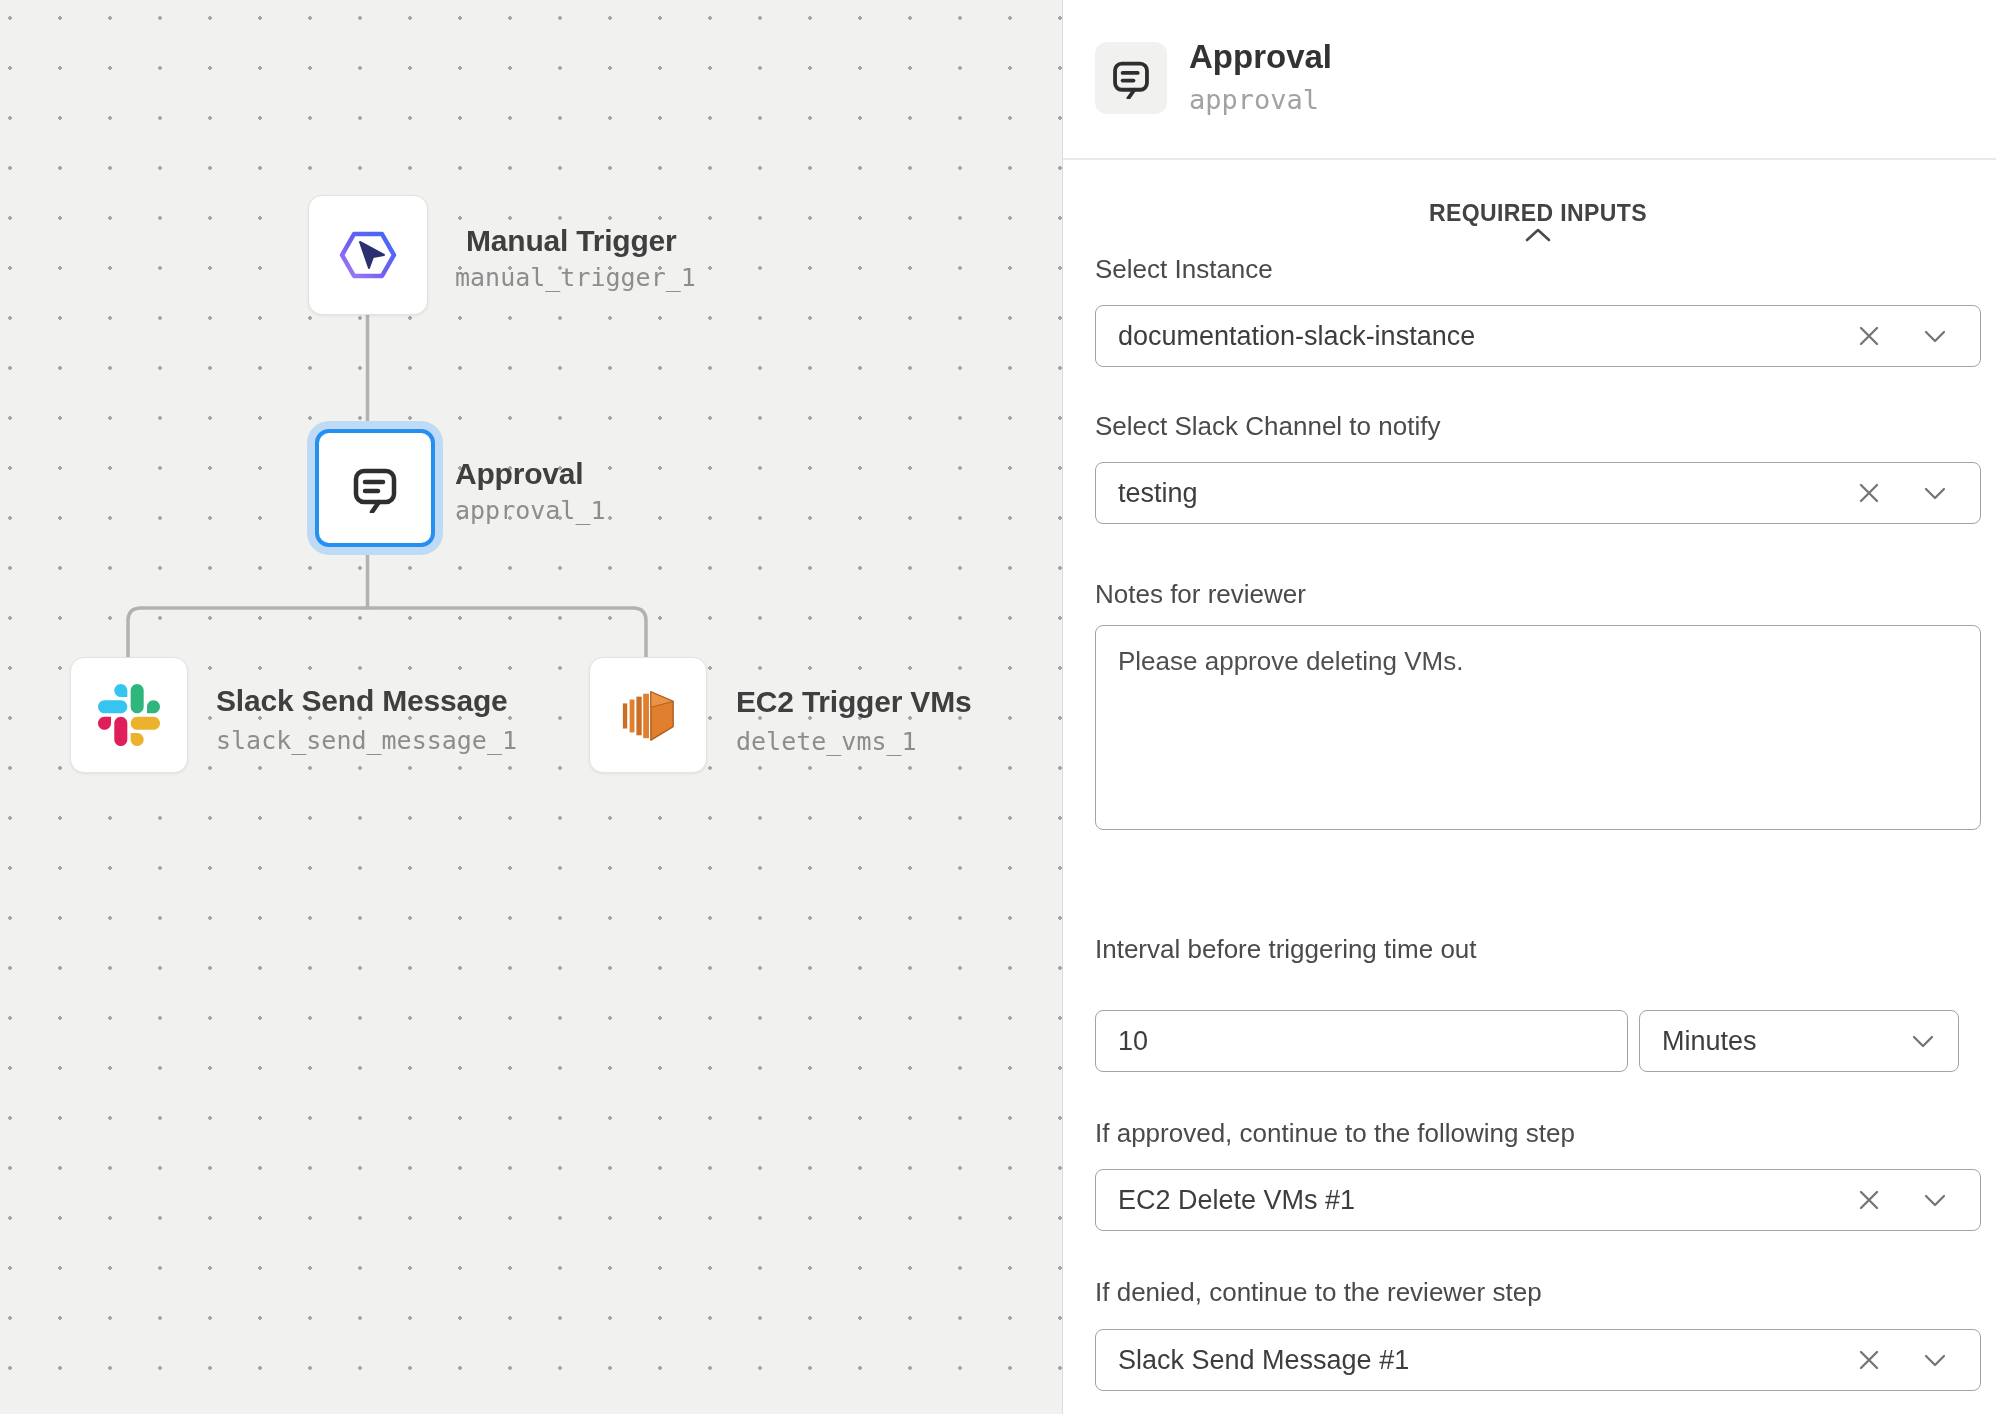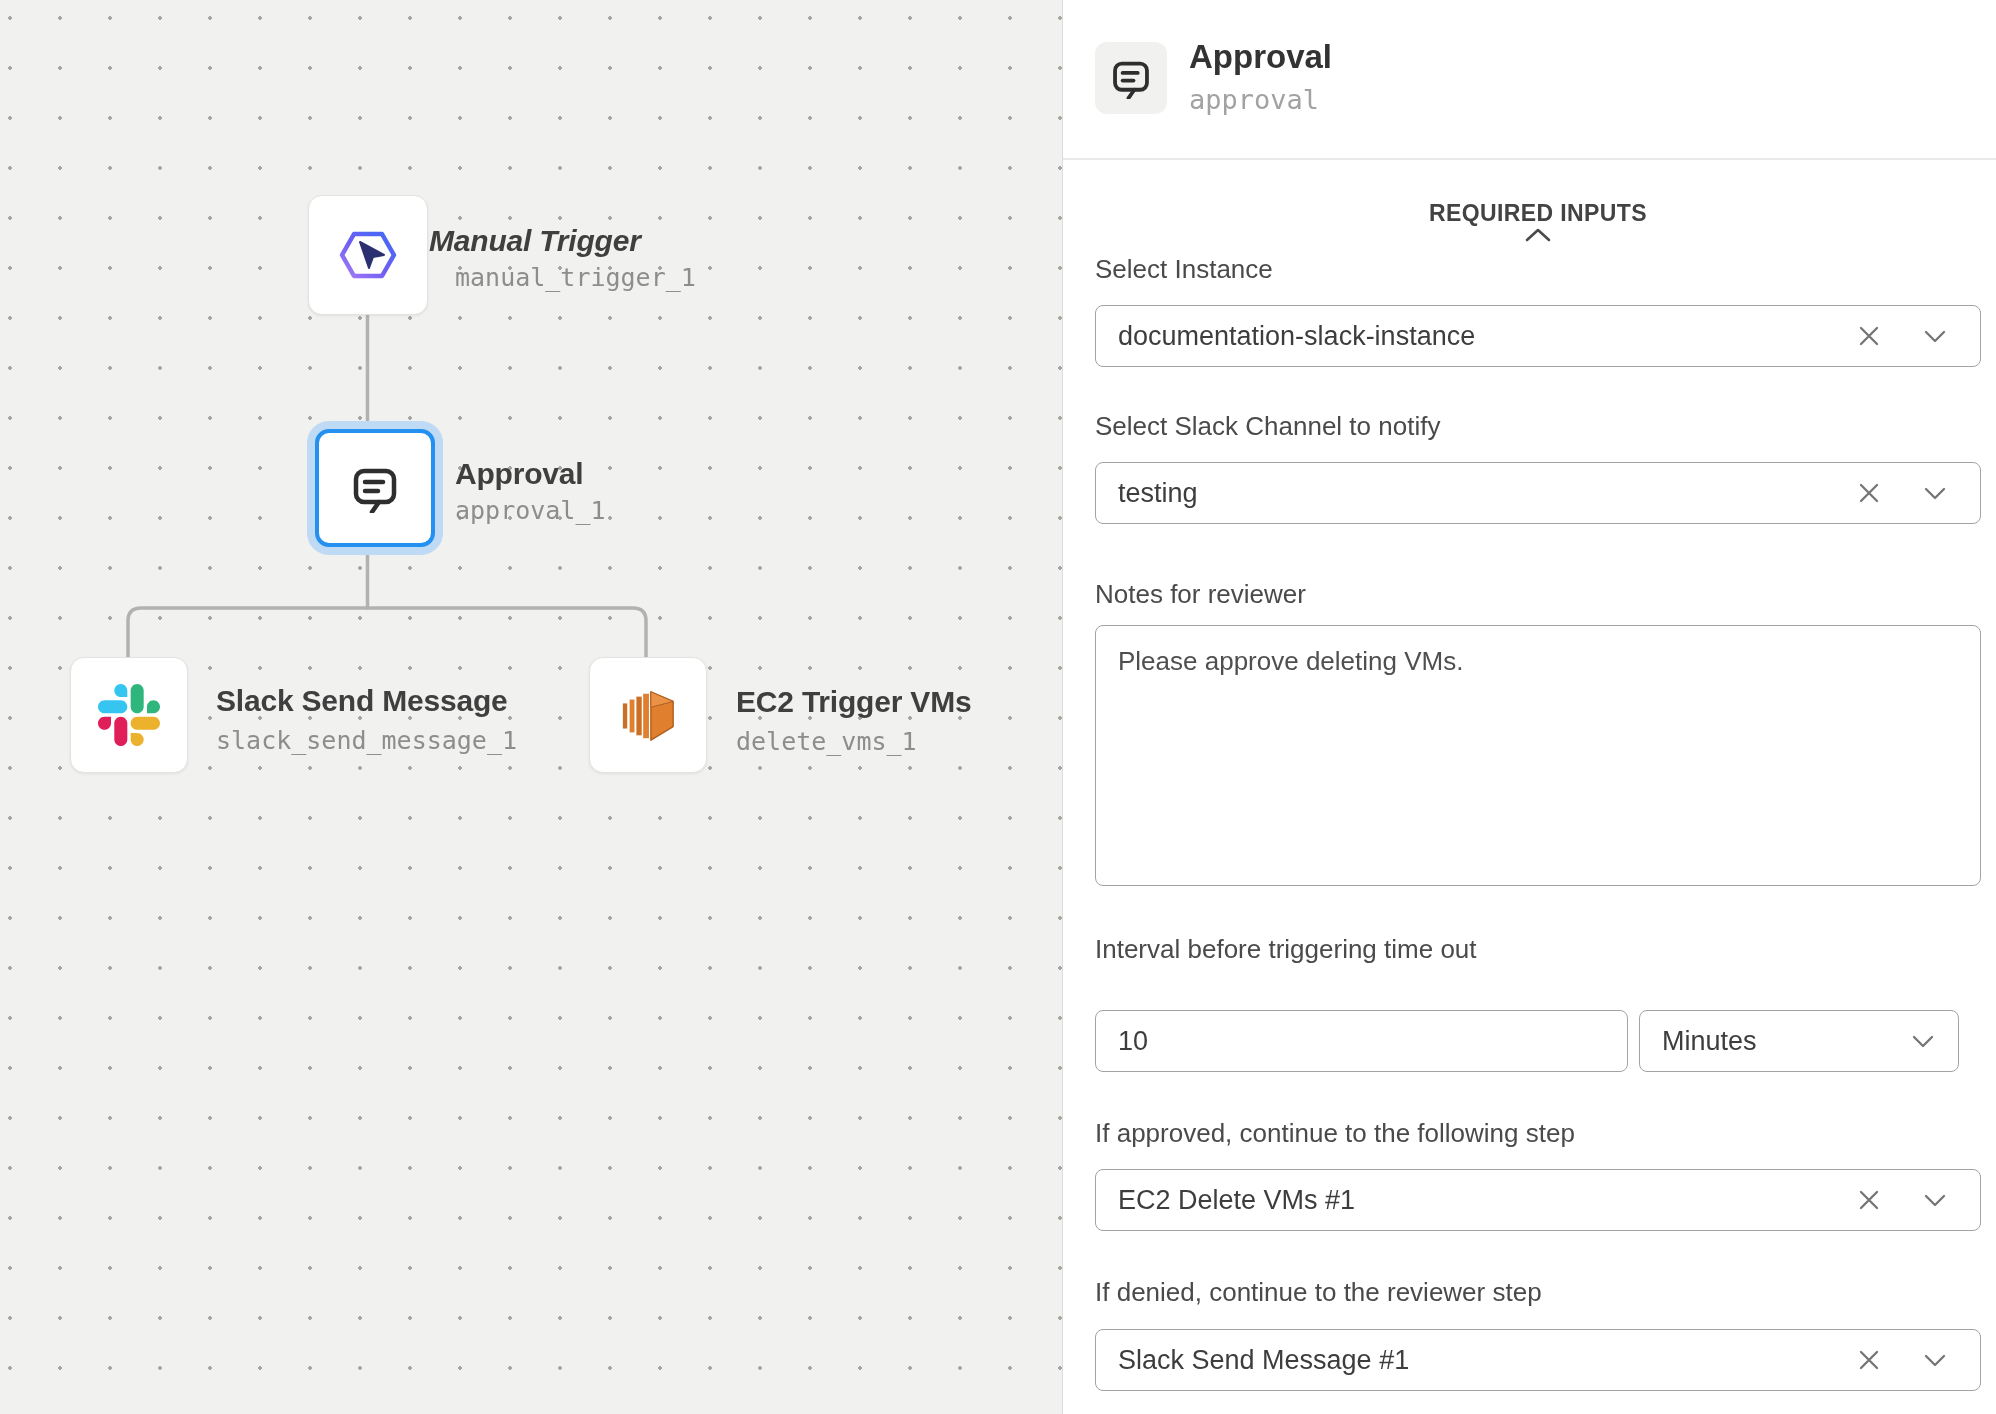--- a/index.html
+++ b/index.html
@@ -50,21 +50,21 @@
   .field{
     position:absolute;left:32px;width:886px;height:62px;box-sizing:border-box;
     background:#ffffff;border:1.5px solid #a3a3a3;border-radius:8px;
     display:flex;align-items:center;padding:0 34px 0 22px;
   }
   .field .fvalue{font-size:27px;color:#3d3d3d;white-space:nowrap;overflow:hidden;}
   .field .spacer{flex:1;}
   .icon-btn{display:flex;align-items:center;justify-content:center;background:none;border:none;padding:0;cursor:pointer;}
   .field .icon-btn + .icon-btn{margin-left:44px;}
   .notes{
-    position:absolute;left:32px;top:625px;width:886px;height:261px;box-sizing:border-box;
+    position:absolute;left:32px;top:625px;width:886px;height:205px;box-sizing:border-box;
     border:1.5px solid #a3a3a3;border-radius:8px;background:#fff;
     font-family:"Liberation Sans",sans-serif;font-size:26px;color:#4f4f4f;
     padding:20px 22px;resize:none;outline:none;
   }
   .num-input{
     position:absolute;left:32px;top:1010px;width:533px;height:62px;box-sizing:border-box;
     border:1.5px solid #a3a3a3;border-radius:8px;background:#fff;
     font-family:"Liberation Sans",sans-serif;font-size:27px;color:#3d3d3d;
     padding:0 22px;outline:none;
   }
@@ -99,21 +99,21 @@
               <stop offset="0" stop-color="#3e6bf5"></stop>
               <stop offset="0.55" stop-color="#6f5ef3"></stop>
               <stop offset="1" stop-color="#a77ef5"></stop>
             </linearGradient>
           </defs>
           <path d="M3 26 L15 5 L43 5 L55 26 L43 47 L15 47 Z" fill="none" stroke="url(#hexg)" stroke-width="4.5" stroke-linejoin="round"></path>
           <path d="M21 13 L30 39 L34 28 L45 26 Z" fill="#2b3170" stroke="#2b3170" stroke-width="2" stroke-linejoin="round"></path>
         </svg>
       </span>
     </div>
-    <div class="nlabel node-title" style="left:429px;top:224px;font-style:italic;">Manual Trigger</div>
+    <div class="nlabel node-title" style="left:466px;top:224px;">Manual Trigger</div>
     <div class="nlabel node-id" style="left:455px;top:263px;">manual_trigger_1</div>
 
     <div class="node-box selected" style="left:315px;top:429px;width:112px;height:110px;">
       <span>
         <svg width="50" height="50" viewBox="0 0 50 50">
           <rect x="6" y="8" width="38" height="31" rx="8" fill="none" stroke="#2e2e2e" stroke-width="4.5"></rect>
           <line x1="15" y1="19" x2="33" y2="19" stroke="#2e2e2e" stroke-width="4.5" stroke-linecap="round"></line>
           <line x1="15" y1="28" x2="28" y2="28" stroke="#2e2e2e" stroke-width="4.5" stroke-linecap="round"></line>
           <path d="M29 39 L22 49" stroke="#2e2e2e" stroke-width="4.5" stroke-linecap="round"></path>
         </svg>

